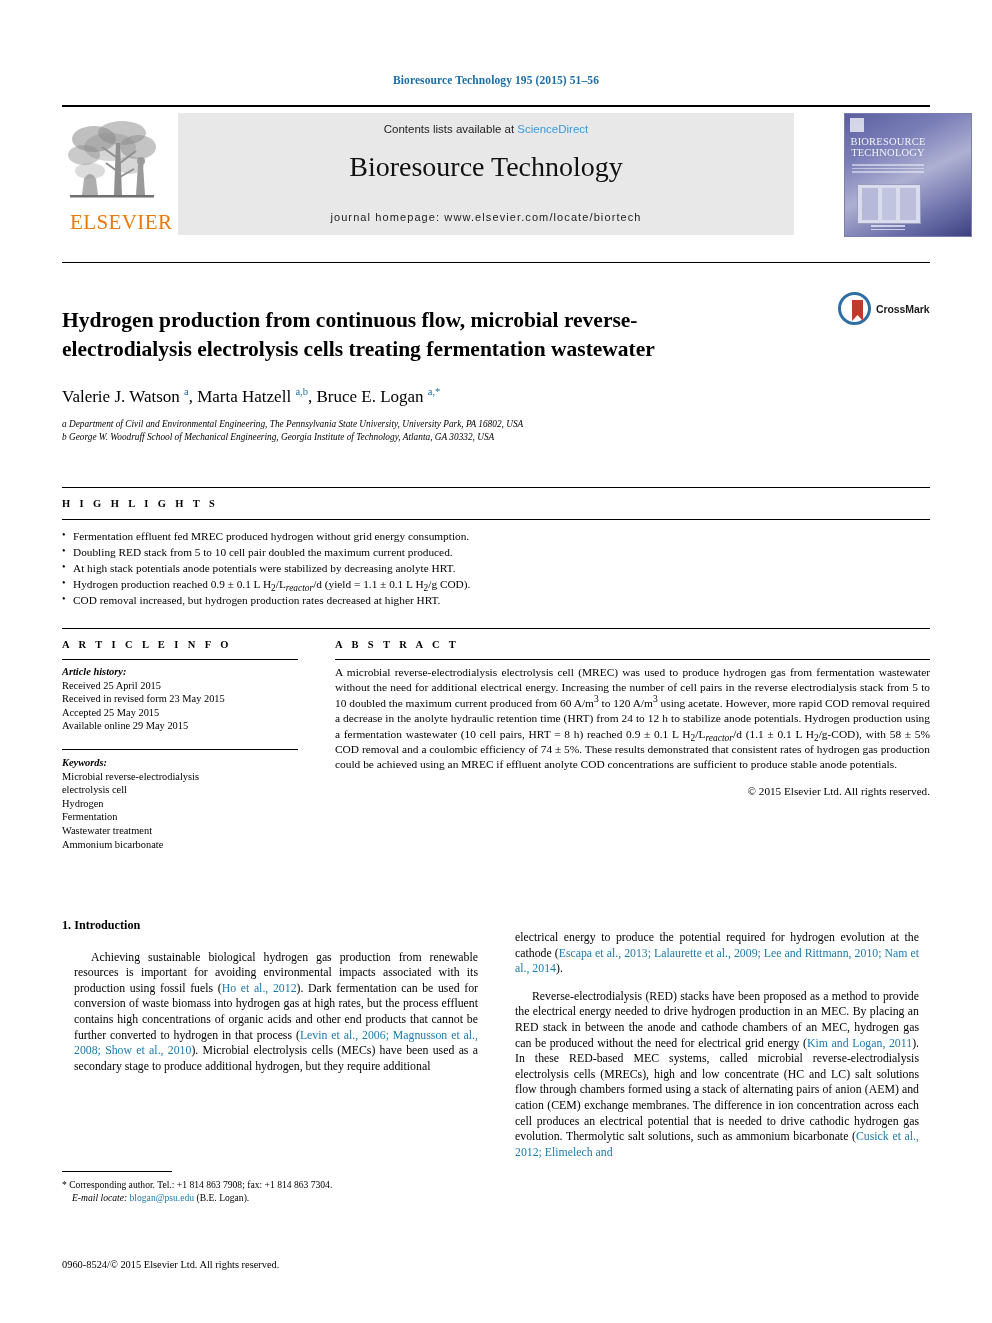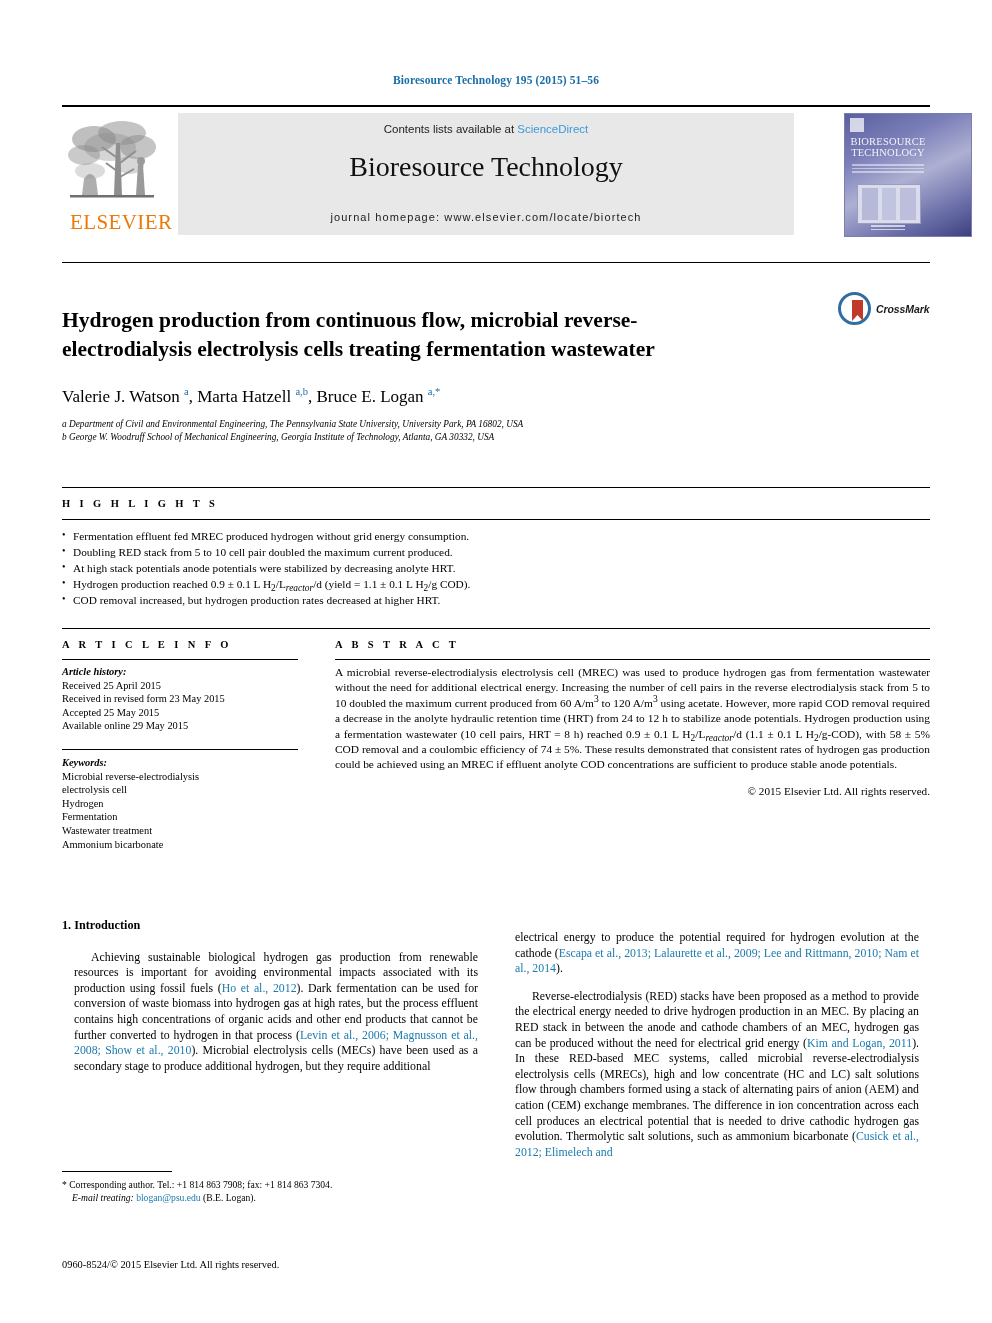--- a/index.html
+++ b/index.html
@@ -238,21 +238,20 @@
   }
   .cm-text {
     position: absolute;
     left: 38px;
     top: 11px;
     font-family: "Liberation Sans", sans-serif;
     font-size: 10.5px;
     font-weight: bold;
     color: #1a1a1a;
     letter-spacing: -.1px;
-    font-style: italic;
   }
   .authors {
     position: absolute;
     top: 387px;
     left: 62px;
     width: 700px;
     font-family: "Liberation Serif", serif;
     font-size: 17px;
     color: #000;
   }
@@ -551,21 +550,21 @@
 
   <div class="body-col right">
     <p class="noindent">electrical energy to produce the potential required for hydrogen evolution at the cathode (<span class="ref">Escapa et al., 2013; Lalaurette et al., 2009; Lee and Rittmann, 2010; Nam et al., 2014</span>).</p>
     <p>Reverse-electrodialysis (RED) stacks have been proposed as a method to provide the electrical energy needed to drive hydrogen production in an MEC. By placing an RED stack in between the anode and cathode chambers of an MEC, hydrogen gas can be produced without the need for electrical grid energy (<span class="ref">Kim and Logan, 2011</span>). In these RED-based MEC systems, called microbial reverse-electrodialysis electrolysis cells (MRECs), high and low concentrate (HC and LC) salt solutions flow through chambers formed using a stack of alternating pairs of anion (AEM) and cation (CEM) exchange membranes. The difference in ion concentration across each cell produces an electrical potential that is needed to drive cathodic hydrogen gas evolution. Thermolytic salt solutions, such as ammonium bicarbonate (<span class="ref">Cusick et al., 2012; Elimelech and</span></p>
   </div>
 
   <div class="footnote-rule"></div>
   <div class="footnote">
     <div>* Corresponding author. Tel.: +1 814 863 7908; fax: +1 814 863 7304.</div>
     <div style="padding-left:10px;">
-      <span class="lbl">E-mail treating:</span>
+      <span class="lbl">E-mail locate:</span>
       <span class="ref">blogan@psu.edu</span>
       <span>(B.E. Logan).</span>
     </div>
   </div>
 
   <div class="doi-block">
     <div class="issn">0960-8524/© 2015 Elsevier Ltd. All rights reserved.</div>
   </div>
 
 </div>

